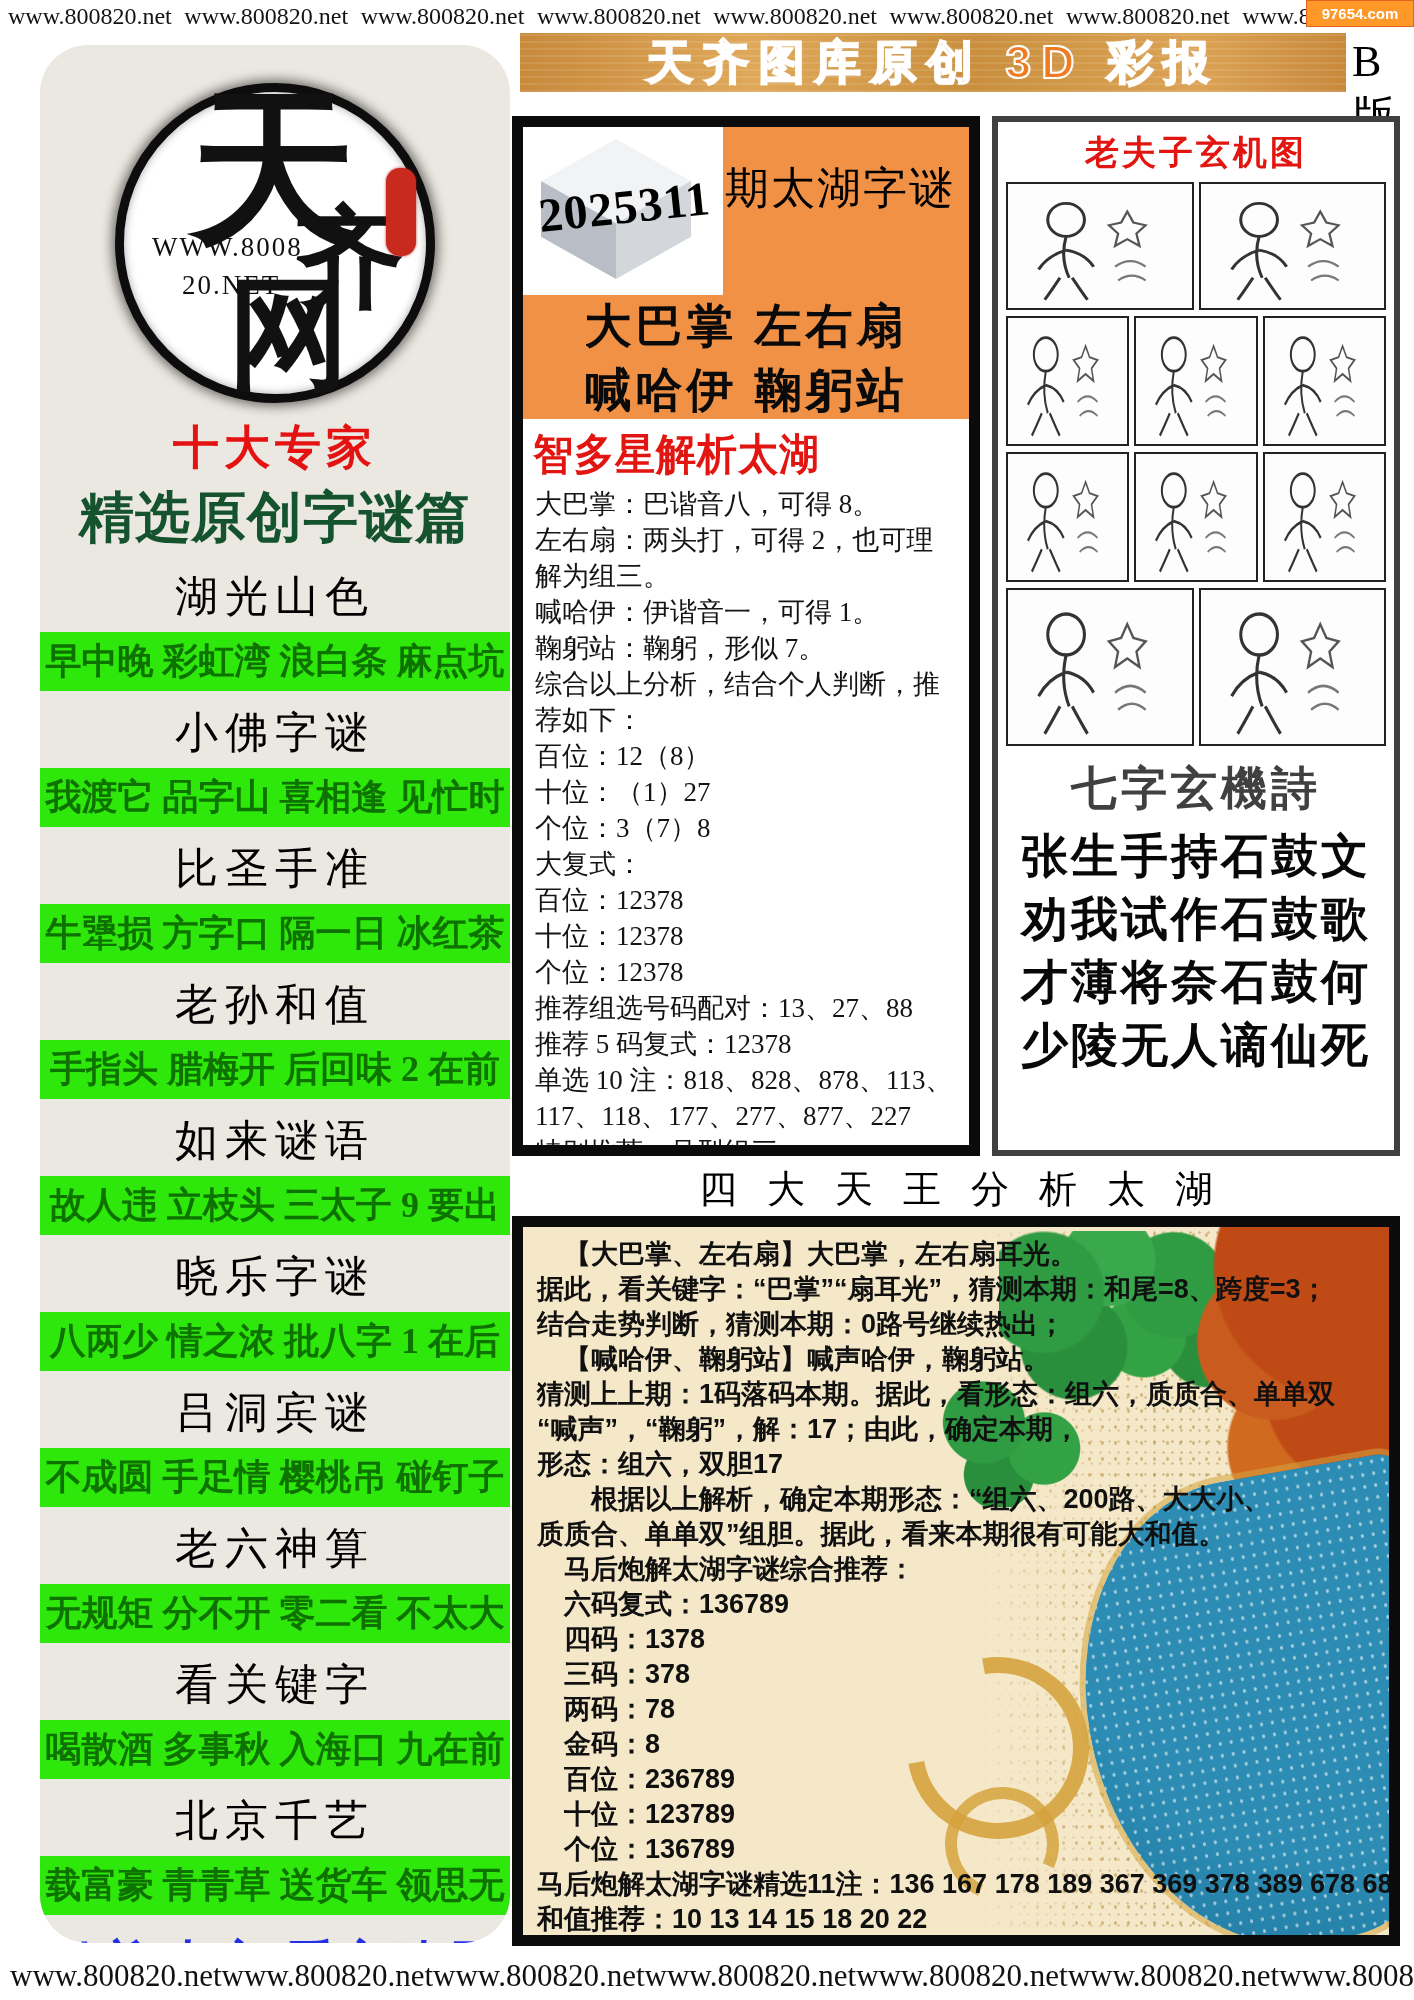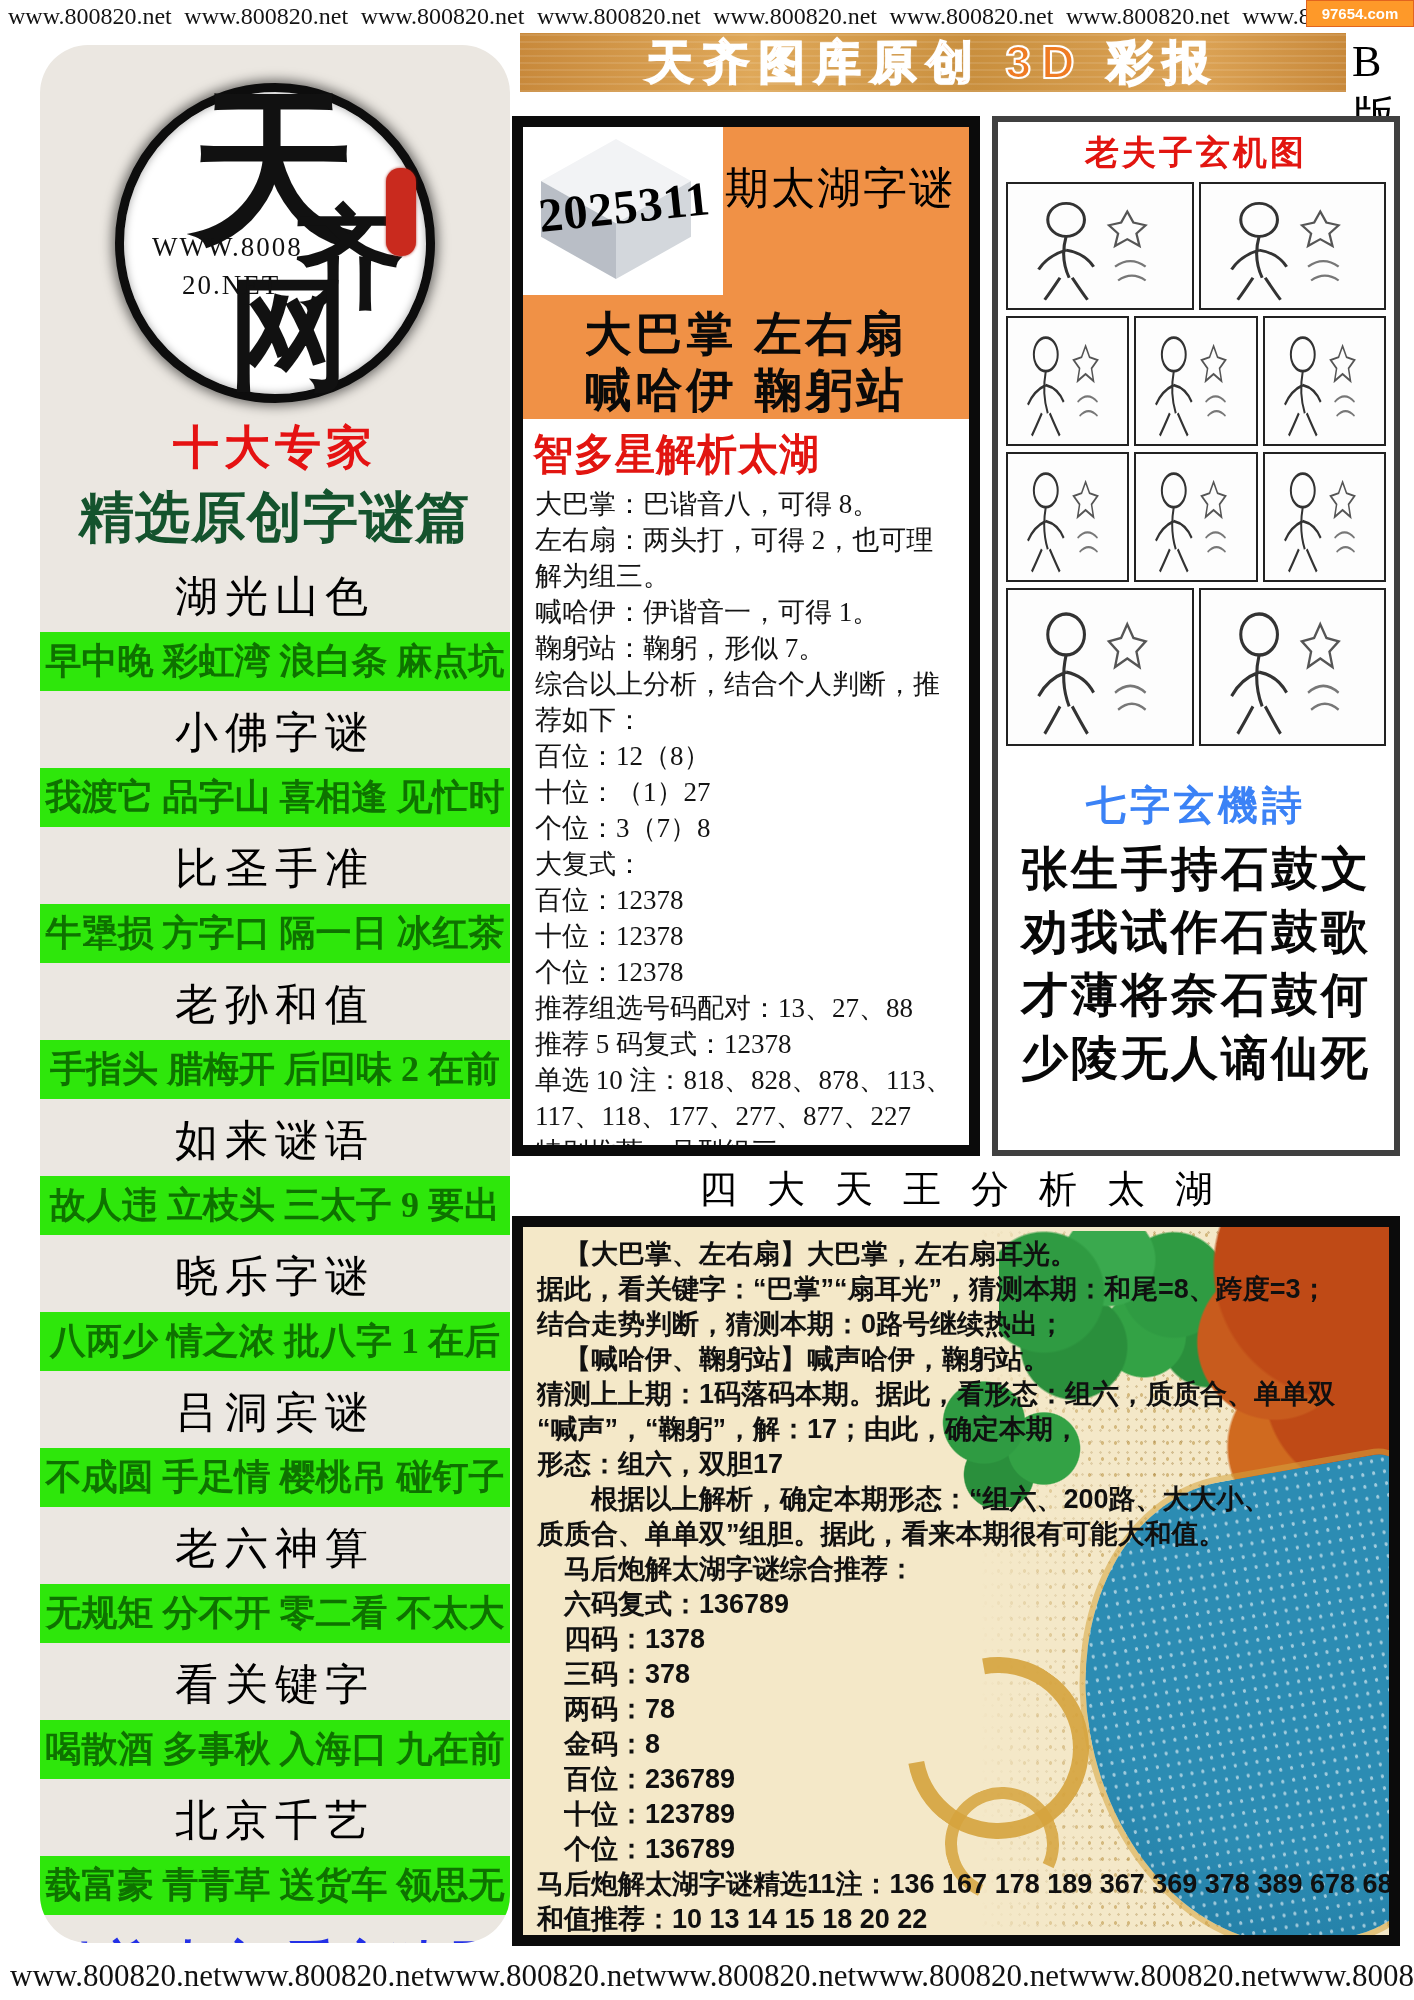--- a/index.html
+++ b/index.html
@@ -40,34 +40,34 @@
   .issue-area{position:relative;width:100%;height:292px;background:#f09146;}
   .issue-white{position:absolute;left:0;top:0;width:200px;height:168px;background:#fff;}
   .cube{position:absolute;left:18px;top:12px;width:150px;height:140px;}
   .cube i{position:absolute;display:block;}
   .cube .f-top{left:0;top:0;width:150px;height:84px;background:#f2f3f5;clip-path:polygon(50% 0,100% 50%,50% 100%,0 50%);}
   .cube .f-left{left:0;top:42px;width:75px;height:98px;background:#b9bec6;clip-path:polygon(0 0,100% 43%,100% 100%,0 57%);}
   .cube .f-right{left:75px;top:42px;width:75px;height:98px;background:#d3d7dc;clip-path:polygon(0 43%,100% 0,100% 57%,0 100%);}
   .issue-num{position:absolute;left:4px;top:52px;width:195px;text-align:center;font-family:"Liberation Serif","DejaVu Serif",serif;font-size:48px;font-weight:bold;color:#000;transform:rotate(-6deg);letter-spacing:1px;}
   .issue-label{position:absolute;left:202px;top:32px;font-family:"Liberation Serif","DejaVu Serif",serif;font-size:44px;color:#000;letter-spacing:2px;white-space:nowrap;}
   .riddle-l1,.riddle-l2{position:absolute;width:100%;text-align:center;font-size:47px;font-weight:bold;color:#0a0a0a;letter-spacing:4px;}
-  .riddle-l1{top:176px;}
+  .riddle-l1{top:168px;}
   .riddle-l2{top:232px;}
   .analysis-title{margin:6px 10px 0;font-size:40px;font-weight:bold;color:#e21510;letter-spacing:1px;transform:scaleY(1.08);transform-origin:left top;}
   .analysis-body{padding:6px 12px 0;text-align:left;}
   .analysis-body div{font-family:"Liberation Serif","DejaVu Serif",serif;font-size:27px;line-height:36px;color:#141414;}
 
   
   .right-panel{position:absolute;left:992px;top:116px;width:408px;height:1040px;border:6px solid #404040;box-sizing:border-box;background:#fff;overflow:hidden;text-align:center;}
   .comic-title{margin:8px 0 6px;font-size:34px;font-weight:bold;color:#e21510;letter-spacing:3px;}
   .comic-grid{padding:0 8px;display:flex;flex-direction:column;gap:6px;}
   .comic-row{display:flex;gap:5px;}
   .comic-panel{flex:1;border:2px solid #222;background:#fdfdfd;position:relative;overflow:hidden;}
   .comic-panel svg{width:100%;height:100%;}
-  .poem-title{margin:32px 0 4px;font-size:40px;font-weight:bold;color:#3b82f6;letter-spacing:4px;}
+  .poem-title{margin:12px 0 4px;font-size:46px;font-weight:bold;color:#404040;letter-spacing:4px;}
   .poem-line{font-size:47px;font-weight:bold;color:#080808;line-height:63px;letter-spacing:3px;white-space:nowrap;}
 
   
   .bottom-title{position:absolute;left:512px;top:1164px;width:888px;text-align:center;font-family:"Liberation Serif","DejaVu Serif",serif;font-size:38px;color:#000;letter-spacing:30px;text-indent:30px;white-space:nowrap;}
   .bottom-panel{position:absolute;left:512px;top:1216px;width:888px;height:730px;border:11px solid #0b0b0b;box-sizing:border-box;background:#f4e8c8;overflow:hidden;}
   .bottom-lines{position:relative;z-index:2;padding:10px 14px 0;}
   .bottom-lines div{font-size:27px;line-height:35px;font-weight:bold;color:#101010;white-space:nowrap;}
 
   
   .art{position:absolute;top:0;right:0;width:410px;height:100%;z-index:1;}

